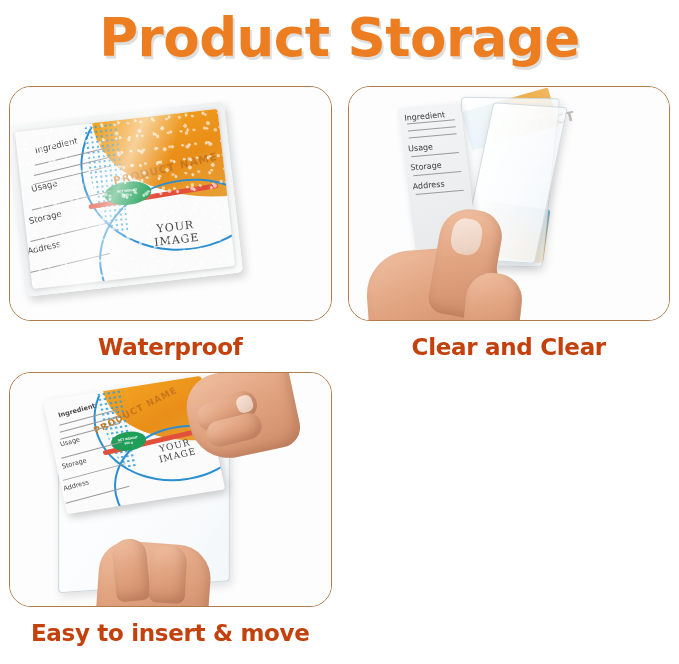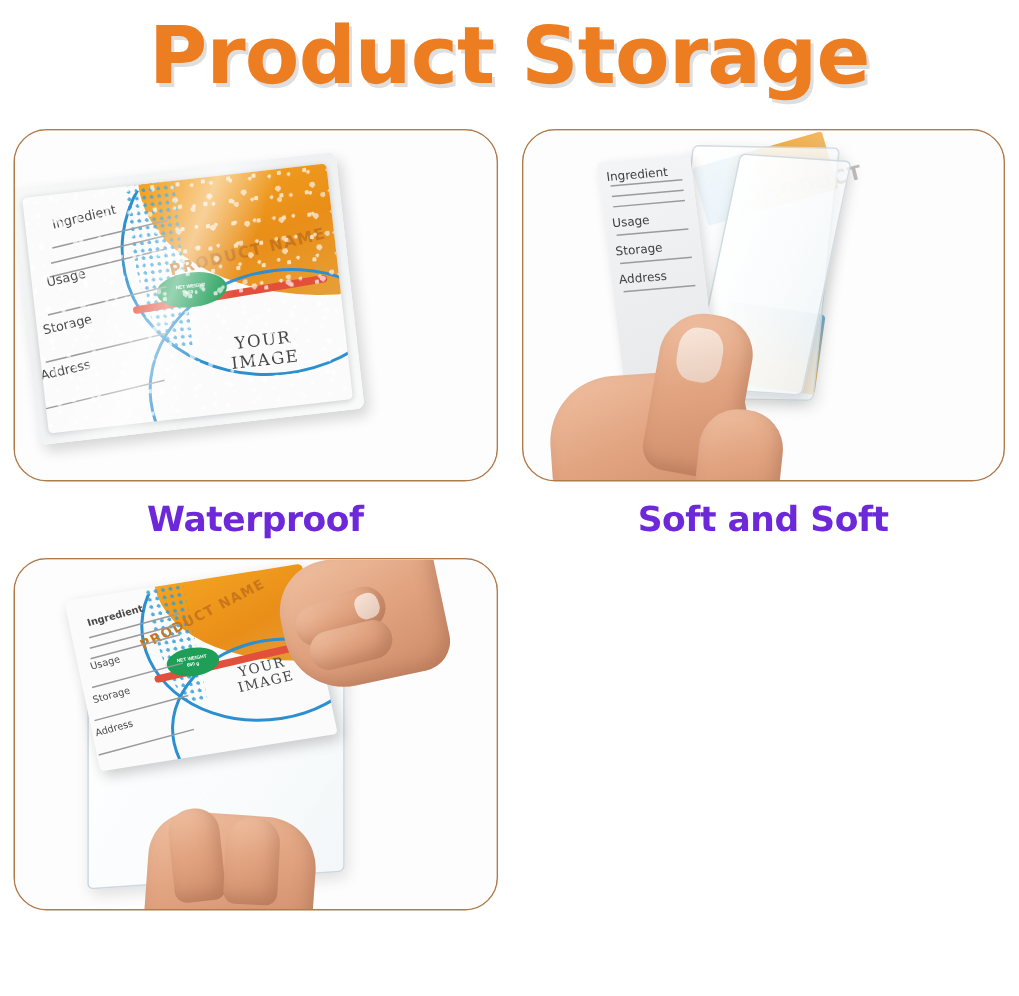--- a/index.html
+++ b/index.html
@@ -60,21 +60,21 @@
     overflow: hidden;
   }
   .feature-caption {
     flex: 1 1 auto;
     display: flex;
     align-items: center;
     justify-content: center;
     font-family: "DejaVu Sans", sans-serif;
     font-size: 23px;
     font-weight: bold;
-    color: #6d28d9;
+    color: #c2410c;
     letter-spacing: -0.3px;
     white-space: nowrap;
   }
 
   
   .photo {
     position: absolute;
     inset: 0;
     background: #fdfdfd;
     overflow: hidden;
@@ -543,21 +543,21 @@
         </div>
 
         <div class="hand palm"></div>
         <div class="hand thumb">
           <div class="nail" style="left:12px;top:10px;width:30px;height:36px;"></div>
         </div>
         <div class="hand finger-low"></div>
 
       </div>
     </div>
-    <div class="feature-caption">Soft and Soft</div>
+    <div class="feature-caption">Clear and Clear</div>
   </div>
 
 
   <div class="feature-cell">
     <div class="feature-frame" id="panel-insert">
       <div class="photo">
 
         <div class="clear-pouch"></div>
 
         <div class="card-art insert-card">
@@ -597,15 +597,16 @@
           <div class="nail" style="right:4px;top:5px;width:16px;height:17px;"></div>
         </div>
         <div class="hand finger-t2"></div>
 
         <div class="hand hand-bottom"></div>
         <div class="hand finger-b1"></div>
         <div class="hand finger-b2"></div>
 
       </div>
     </div>
+    <div class="feature-caption">Easy to insert &amp; move</div>
   </div>
 
 </div>
 
 </body></html>

